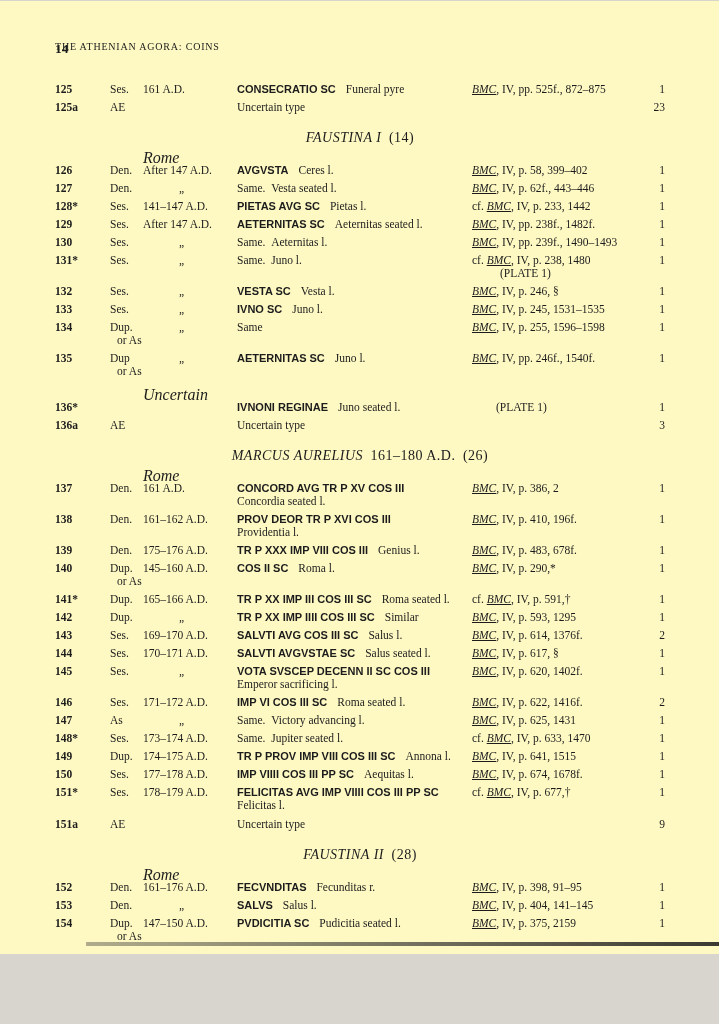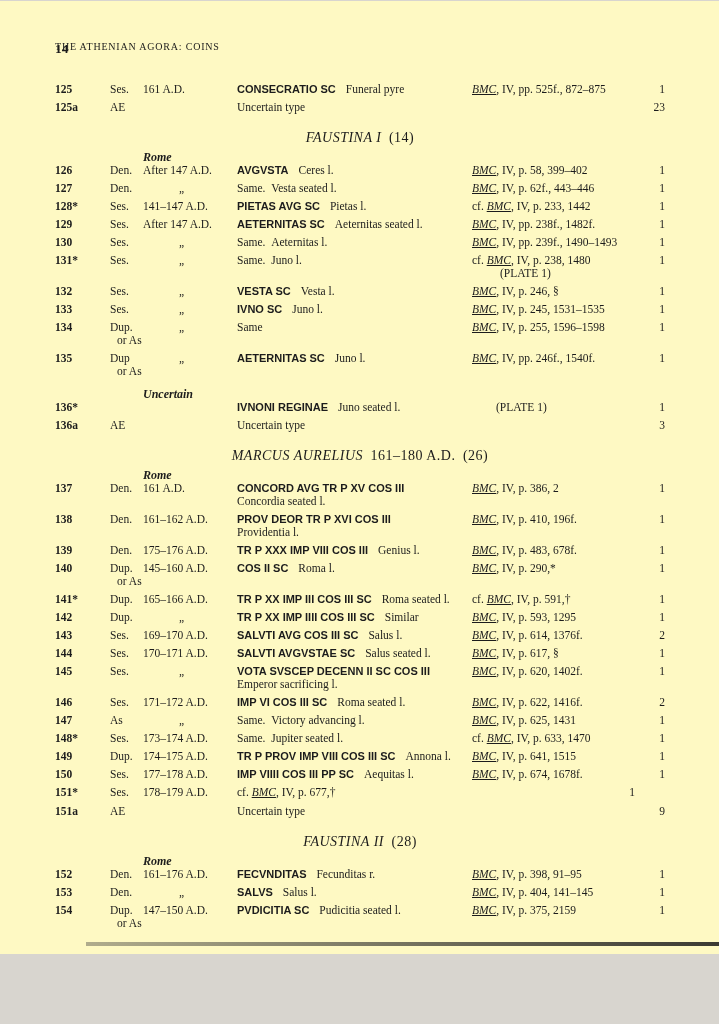--- a/index.html
+++ b/index.html
@@ -26,21 +26,21 @@
   .leg{font-family:"Liberation Sans","DejaVu Sans",sans-serif;font-weight:bold;font-size:11px;}
   .dsc.gapl{margin-left:10px;}
   .desc-l2{display:block;}
   .ref-l1{display:block;white-space:nowrap;}
   .bmc{font-style:italic;text-decoration:underline;}
   .ref-l2{display:block;padding-left:28px;}
   .refplain{display:block;padding-left:24px;}
   .c-cnt{text-align:right;}
   .sec-heading{text-align:center;font-size:14px;line-height:15px;margin-top:16px;margin-bottom:6px;letter-spacing:.5px;}
   .h-name{font-style:italic;}
-  .mint-row{padding-left:88px;font-style:italic;font-size:12px;line-height:13px;font-weight:bold;}
+  .mint-row{padding-left:88px;font-style:italic;font-size:16px;line-height:13px;}
   .mint-row.gap{margin-top:10px;}
   .scan-edge{position:absolute;left:86px;right:0;bottom:8px;height:4px;
     background:linear-gradient(to right,rgba(80,78,74,.45),rgba(25,25,25,.85));}
 </style>
 </head>
 <body>
 
 <div class="page">
   <div class="header">
     <span class="pagenum">14</span>
@@ -446,20 +446,24 @@
           <span class="ref-l1"><span class="bmc">BMC</span><span class="reftxt">, IV, p. 674, 1678f.</span></span>
         </span>
         <span class="c-cnt">1</span>
       </div>
       <div class="row">
         <span class="c-num">151*</span>
         <span class="c-den">
           <span class="den-l1">Ses.</span>
         </span>
         <span class="c-date">178–179 A.D.</span>
+        <span class="c-desc">
+          <span class="desc-l1"><span class="leg">FELICITAS AVG IMP VIIII COS III PP SC</span></span>
+          <span class="desc-l2">Felicitas l.</span>
+        </span>
         <span class="c-ref">
           <span class="ref-l1"><span class="cf">cf. </span><span class="bmc">BMC</span><span class="reftxt">, IV, p. 677,†</span></span>
         </span>
         <span class="c-cnt">1</span>
       </div>
       <div class="row gap">
         <span class="c-num">151a</span>
         <span class="c-den">
           <span class="den-l1">AE</span>
         </span>

